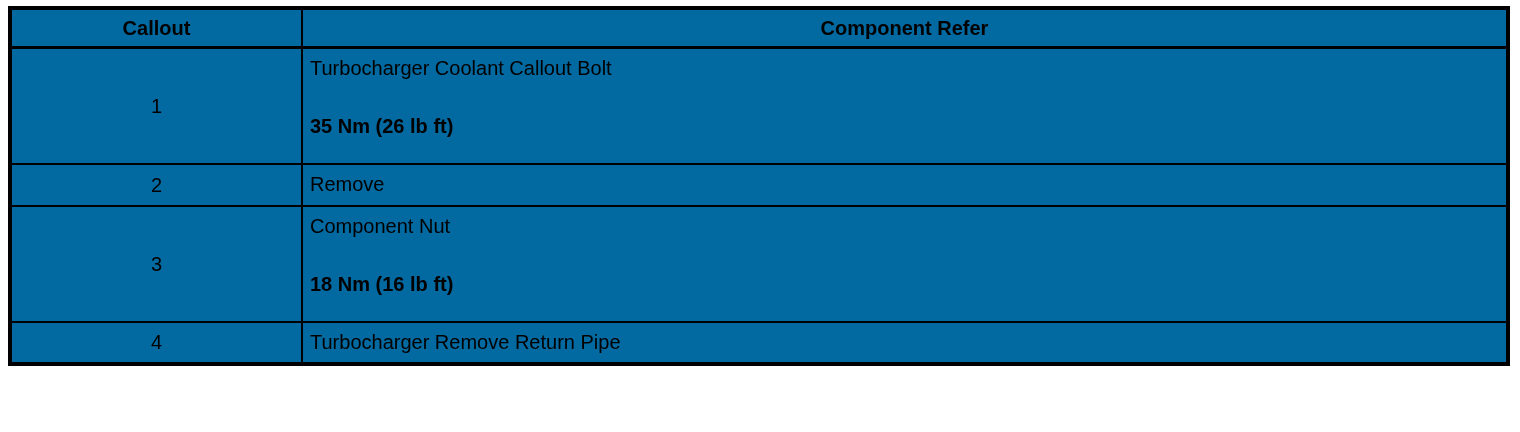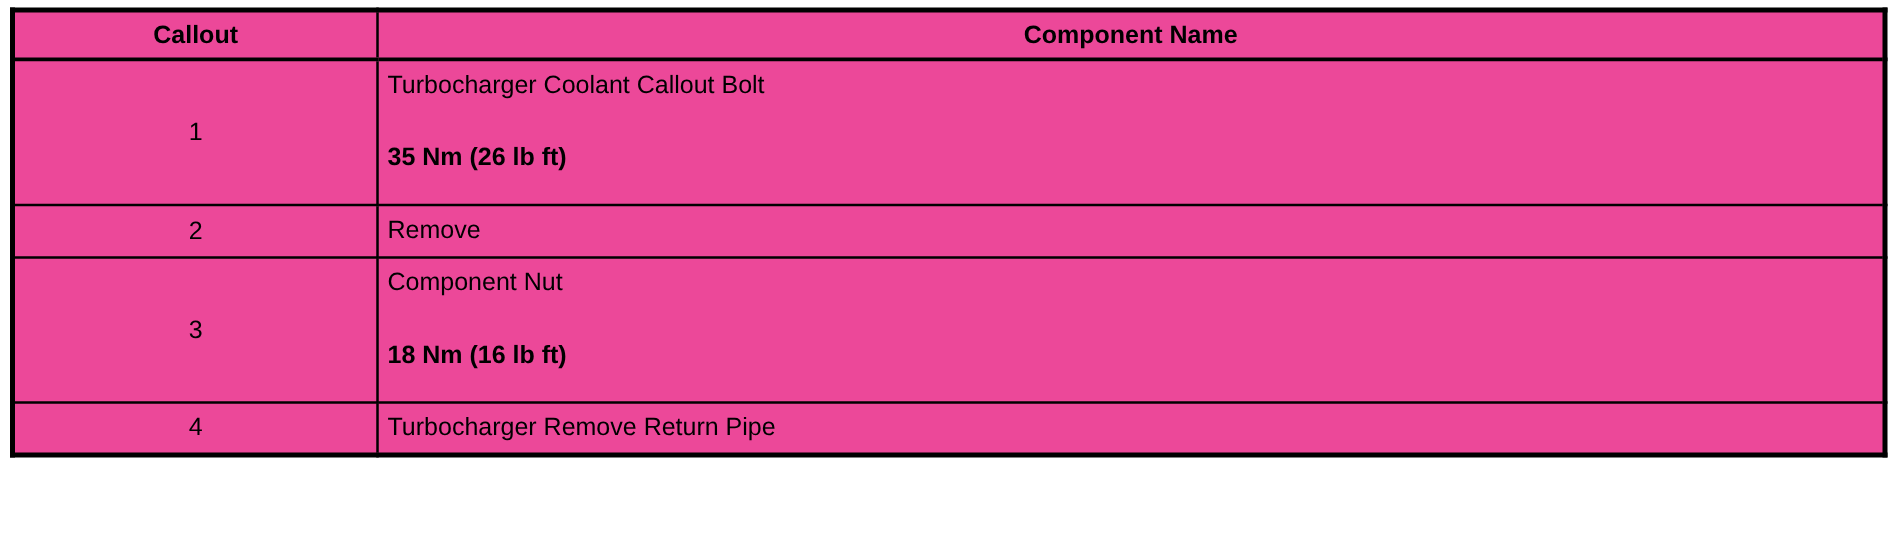--- a/index.html
+++ b/index.html
@@ -16,21 +16,21 @@
     width: 1502px;
     border-collapse: collapse;
     border: 4px solid #000000;
     table-layout: fixed;
     font-size: 20px;
   }
   .doc-table col.callout-col { width: 292px; }
   .doc-table th, .doc-table td {
     border: 2px solid #000000;
     padding: 0;
-    background: #ec4899;
+    background: #0369a1;
   }
   .doc-table thead th {
     border-bottom: 3px solid #000000;
     font-weight: bold;
     text-align: center;
     vertical-align: middle;
     height: 36px;
   }
   .callout-cell {
     text-align: center;
@@ -56,21 +56,21 @@
 <body>
 
 <table class="doc-table">
   <colgroup>
     <col class="callout-col">
     <col>
   </colgroup>
   <thead>
     <tr>
       <th>Callout</th>
-      <th>Component Name</th>
+      <th>Component Refer</th>
     </tr>
   </thead>
   <tbody>
 
     <tr class="row-tall">
       <td class="callout-cell">1</td>
       <td class="component-cell">
         <p>Turbocharger Coolant Callout Bolt</p>
         <p class="bold torque">35 Nm (26 lb ft)</p>
       </td>

